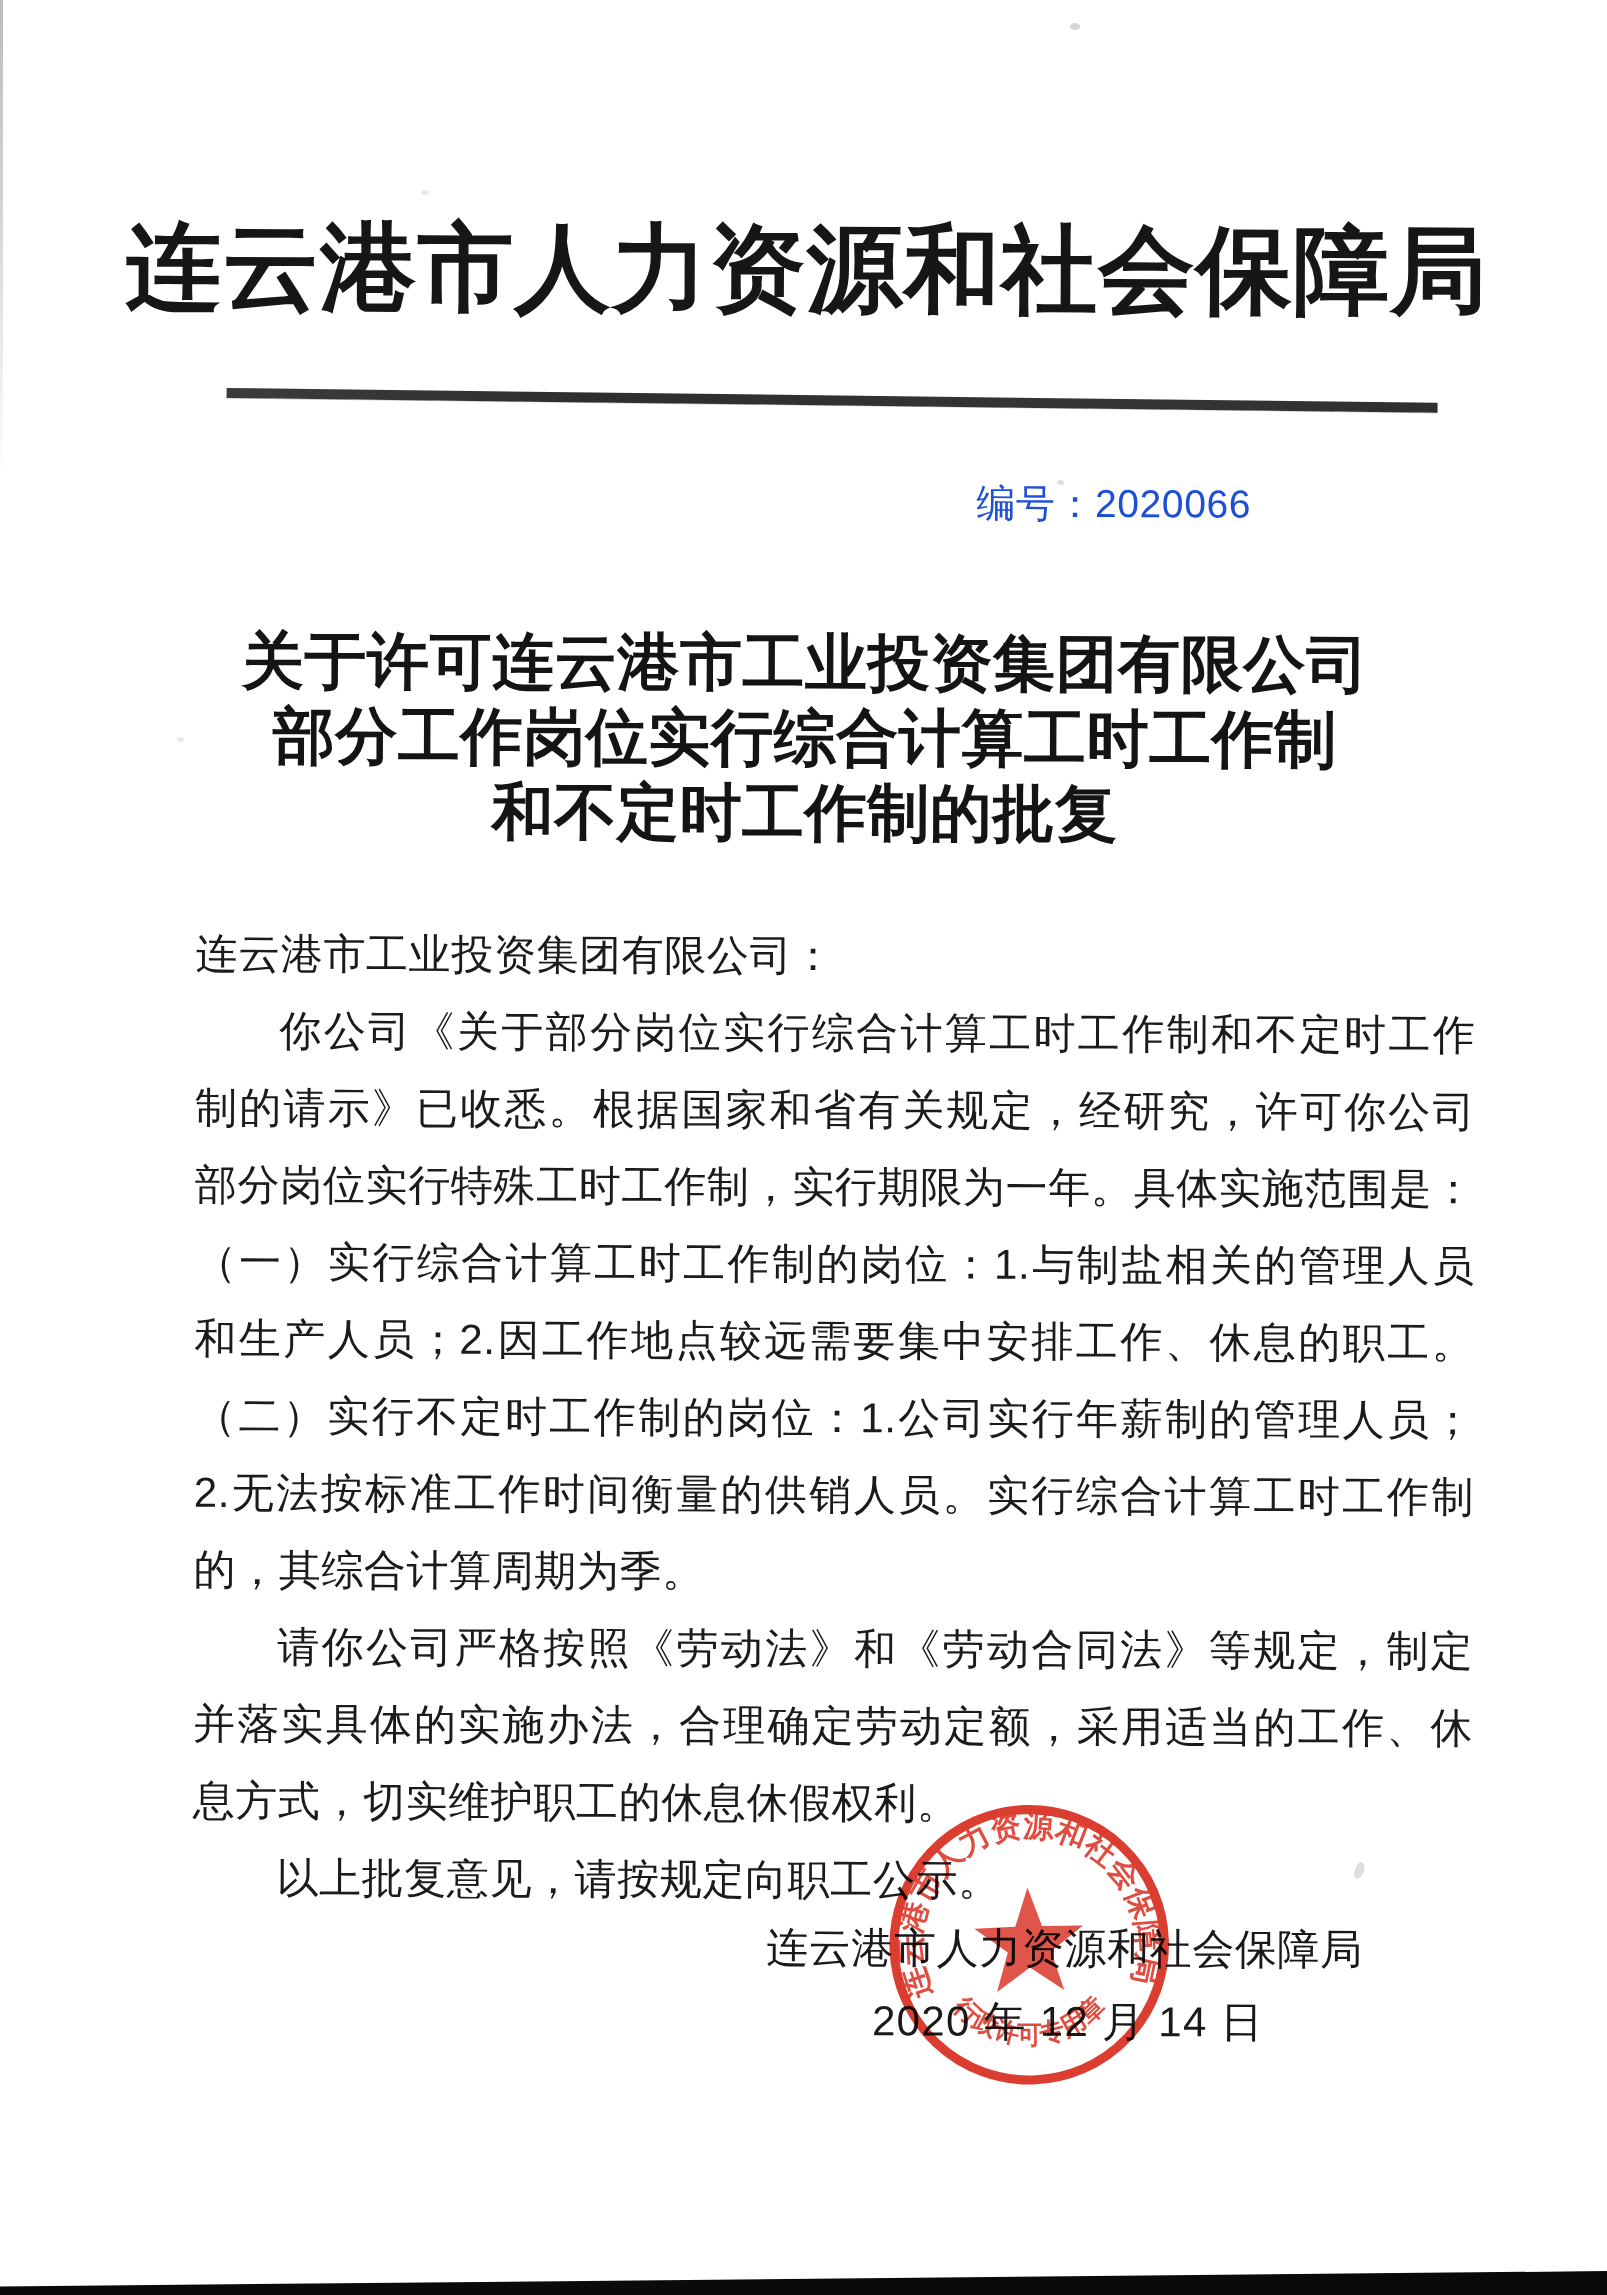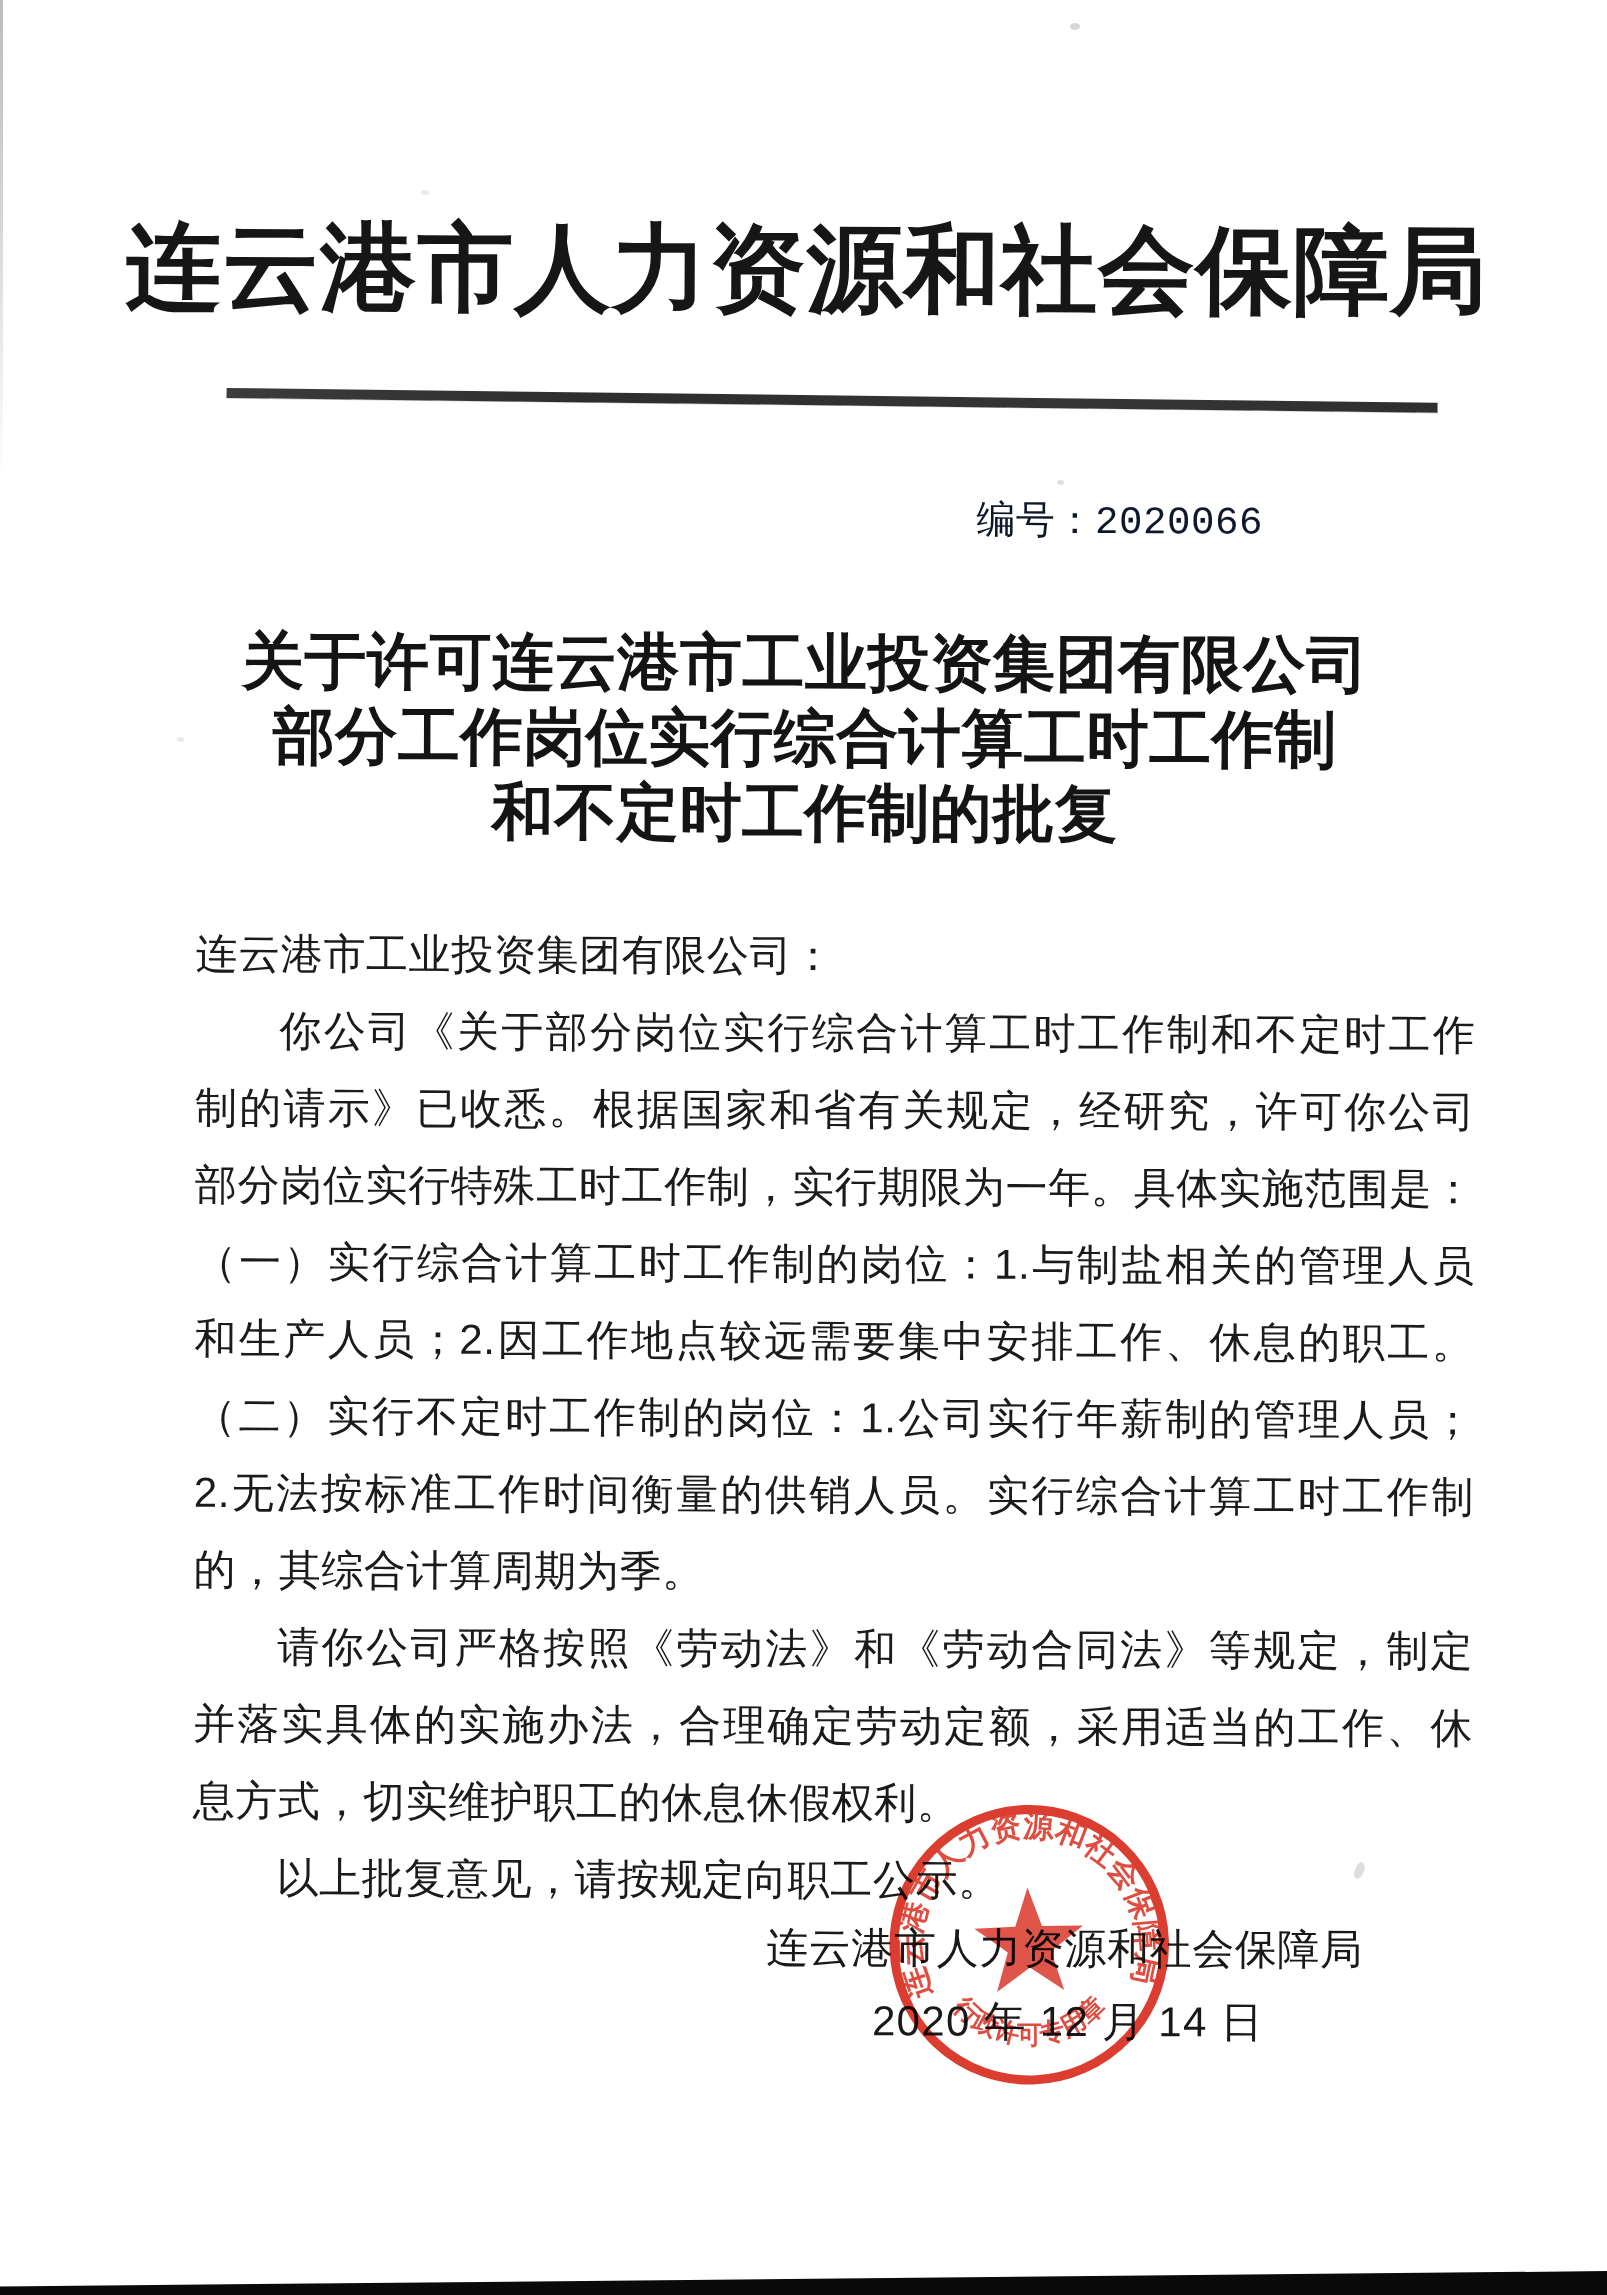--- a/index.html
+++ b/index.html
@@ -19,22 +19,22 @@
     font-size:96px;font-weight:900;letter-spacing:1.3px;
     color:#161616;white-space:nowrap;
   }
   .header-rule{
     position:absolute;left:224px;top:390px;width:1211px;height:9.7px;
     background:linear-gradient(90deg,#3c3c3c,#2e2e2e 30%,#353535 70%,#2f2f2f);
     transform:rotate(0.5deg);transform-origin:left center;
     box-shadow:0 0.6px 0 rgba(0,0,0,.2);
   }
   .doc-number{
-    position:absolute;left:974px;top:492px;
-    font-size:39px;letter-spacing:0.6px;white-space:nowrap;color:#0f172a;font-family:Liberation Mono, monospace;
+    position:absolute;left:974px;top:476px;
+    font-size:39px;letter-spacing:0.6px;white-space:nowrap;color:#1d4ed8;
   }
   .doc-title{
     position:absolute;left:0;top:625px;width:100%;
     text-align:center;font-size:62px;font-weight:700;
     line-height:75px;color:#141414;letter-spacing:0.6px;
   }
   .doc-title div{white-space:nowrap;}
   .body-block{
     position:absolute;left:195px;top:917px;width:1280px;
     font-size:42px;color:#1b1b1b;

